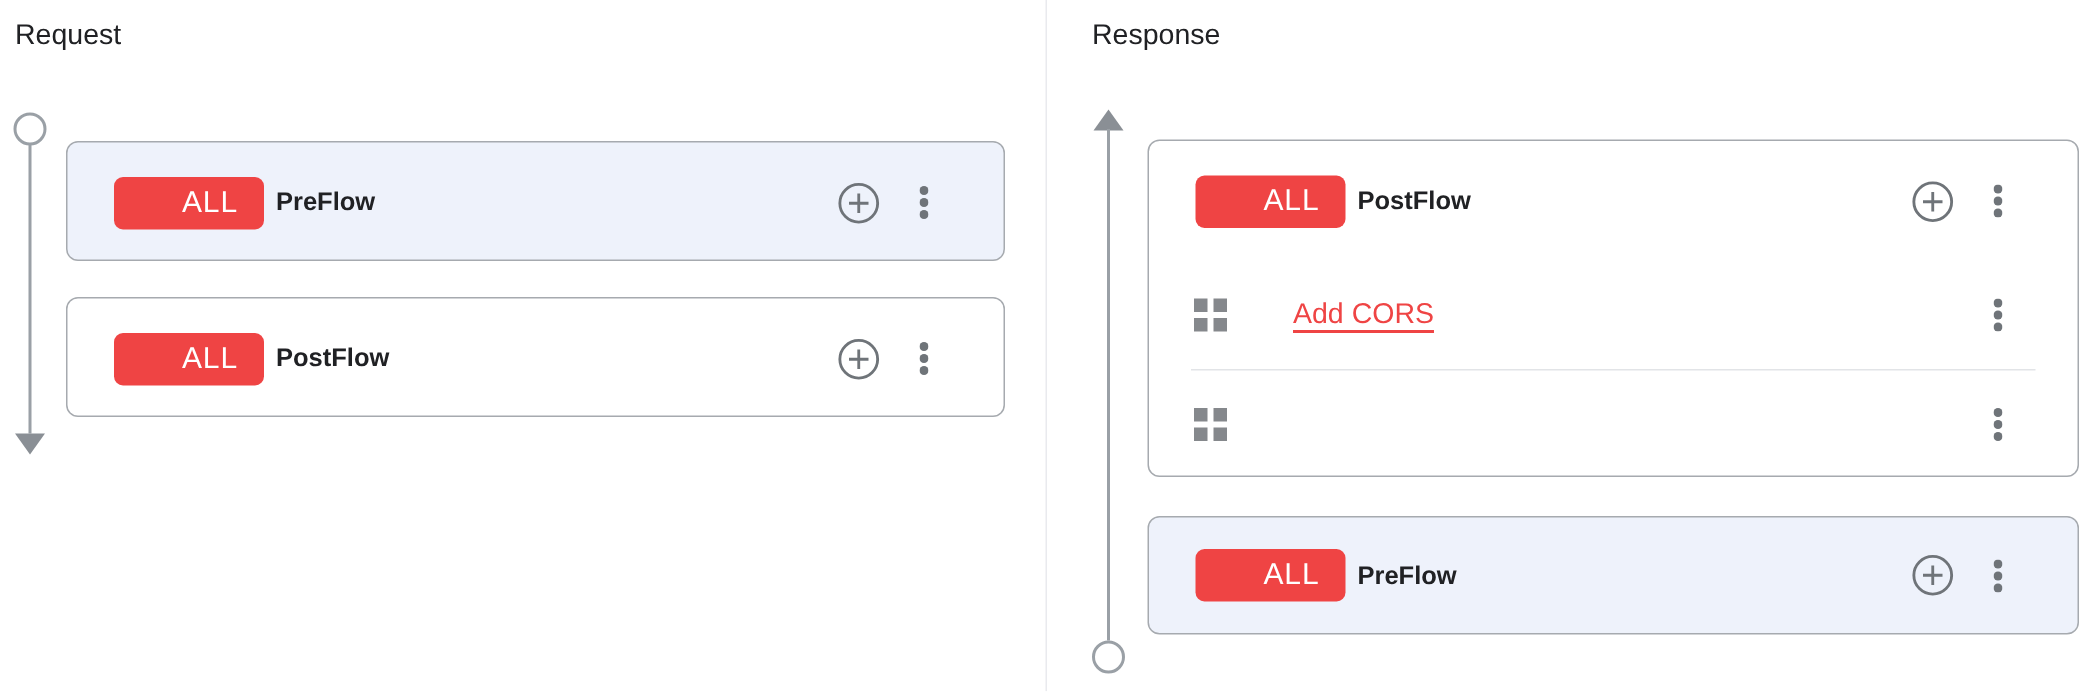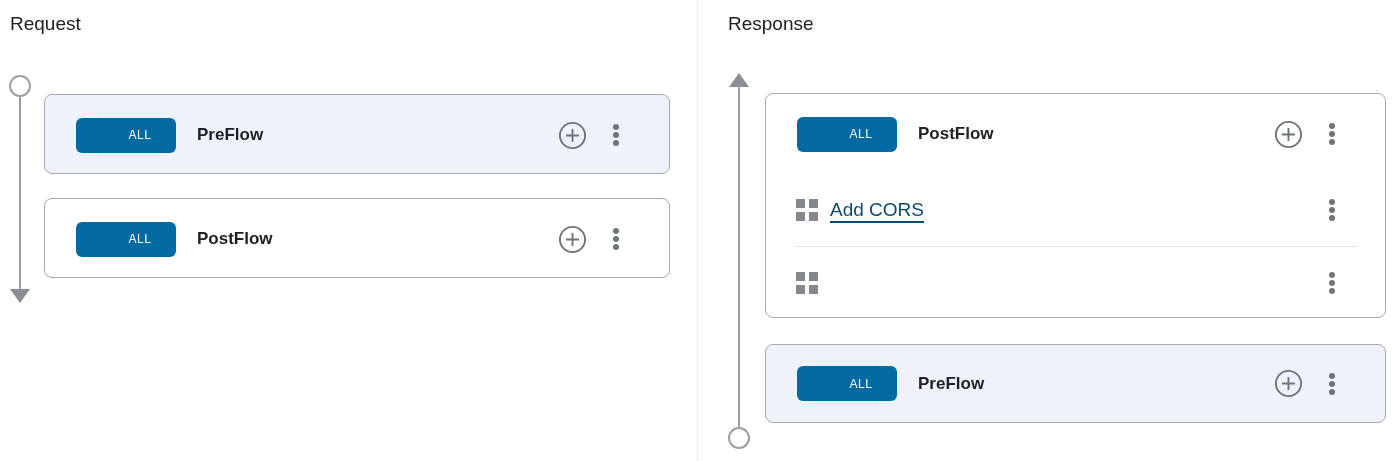--- a/index.html
+++ b/index.html
@@ -42,31 +42,31 @@
 
   #req-preflow  { left:44px; top:94px;  width:626px; height:80px; }
   #req-postflow { left:44px; top:198px; width:626px; height:80px; }
   #res-postflow { left:66px; top:93px;  width:621px; height:225px; }
   #res-preflow  { left:66px; top:344px; width:621px; height:79px; }
 
   .flow-header { display:flex; align-items:center; height:80px; padding:0 50px 0 31px; }
   #res-preflow .flow-header { height:77px; }
 
   .badge { display:inline-flex; align-items:center; justify-content:center;
-           width:100px; height:35px; border-radius:6px; background:#0369a1;
-           color:#ffffff; font-size:12px; letter-spacing:0.6px; flex:none;padding-left:28px; }
-  .flow-label { margin-left:21px; font-size:17px; font-weight:700; color:#202124; }
+           width:100px; height:35px; border-radius:6px; background:#ef4444;
+           color:#ffffff; font-size:20px; letter-spacing:0.6px; flex:none;padding-left:28px; }
+  .flow-label { margin-left:8px; font-size:17px; font-weight:700; color:#202124; }
 
   .card-icons { margin-left:auto; display:flex; align-items:center; gap:26px; }
   .icon-btn { background:none; border:none; padding:0; cursor:pointer;
               display:flex; align-items:center; justify-content:center; }
 
   
   .policy-row { display:flex; align-items:center; height:72px; padding:0 50px 0 30px; }
-  .policy-link { margin-left:12px; font-size:19px; color:#0c4a6e;
+  .policy-link { margin-left:44px; font-size:19px; color:#ef4444;
                  text-decoration:underline; text-underline-offset:5px;
                  text-decoration-thickness:1.5px; cursor:pointer; }
   .policy-divider { height:1px; background:#e2e4e7; margin:0 28px; }
   .policy-row .icon-btn { margin-left:auto; }
 
   .grid-icon { display:grid; grid-template-columns:9px 9px; grid-template-rows:9px 9px;
                gap:4px; cursor:grab; flex:none; }
   .grid-icon span { background:#85888c; }
 </style>
 </head>

